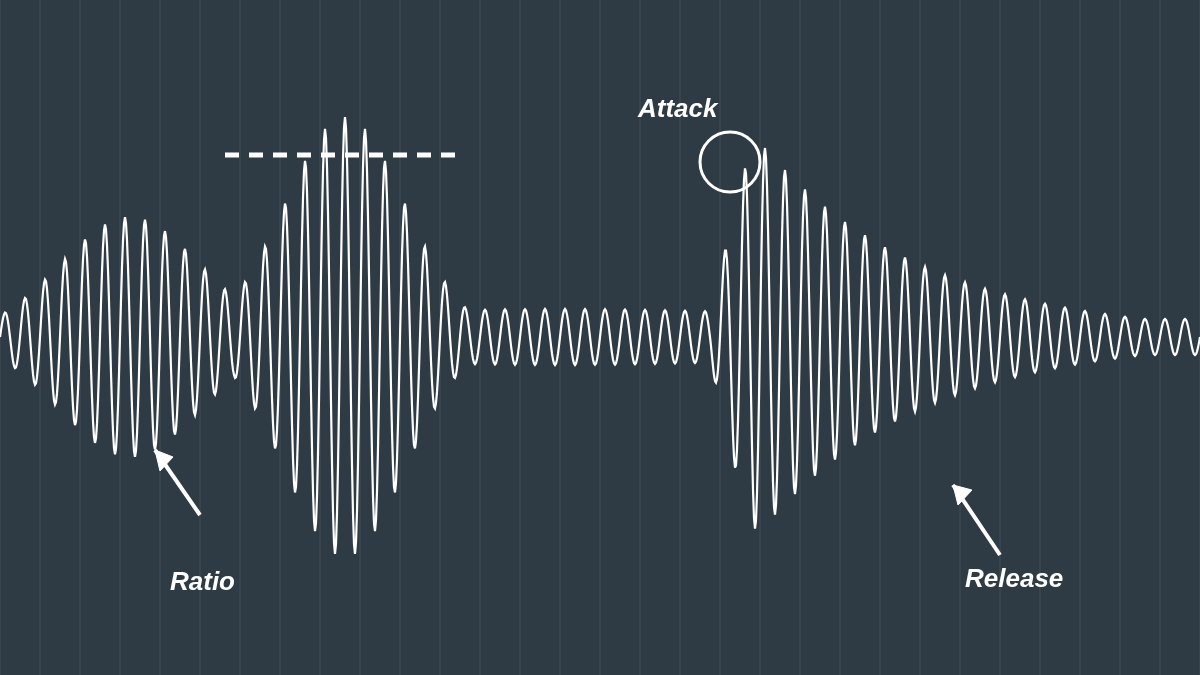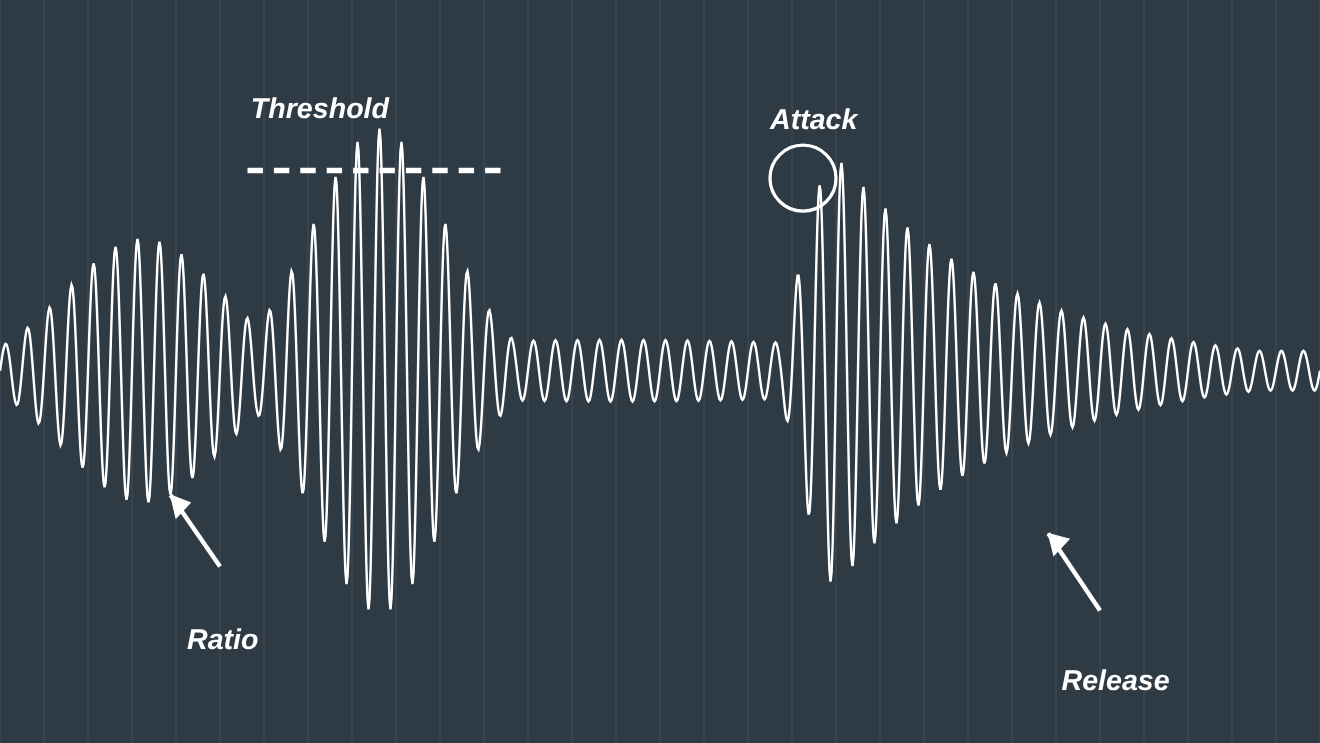--- a/index.html
+++ b/index.html
@@ -61,21 +61,20 @@
     <line x1="200" y1="515" x2="155" y2="450" stroke-width="4"></line>
     <polygon points="155,450 173,457 160,471"></polygon>
   </g>
 
   <g stroke="#ffffff" fill="#ffffff">
     <line x1="1000" y1="555" x2="953" y2="485" stroke-width="4"></line>
     <polygon points="953,485 972,490 958,505"></polygon>
   </g>
 </svg>
 
-<div class="lbl" style="left:228px;top:85px;">Threshold</div>
 
-<div class="lbl" style="left:700px;top:95px;">Attack</div>
+<div class="lbl" style="left:638px;top:95px;">Attack</div>
 
 <div class="lbl" style="left:170px;top:568px;">Ratio</div>
 
-<div class="lbl" style="left:965px;top:605px;text-align:right;">Release</div>
+<div class="lbl" style="left:965px;top:565px;text-align:right;">Release</div>
 
 </div>
 
 </body></html>

